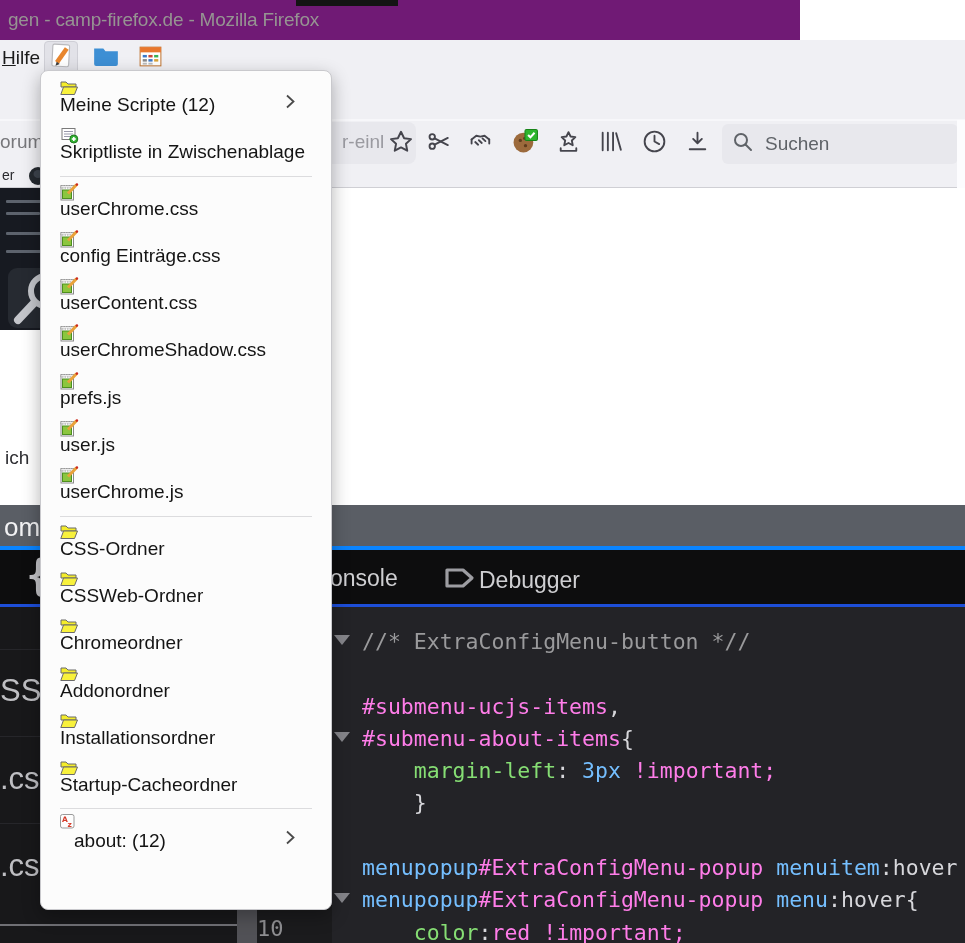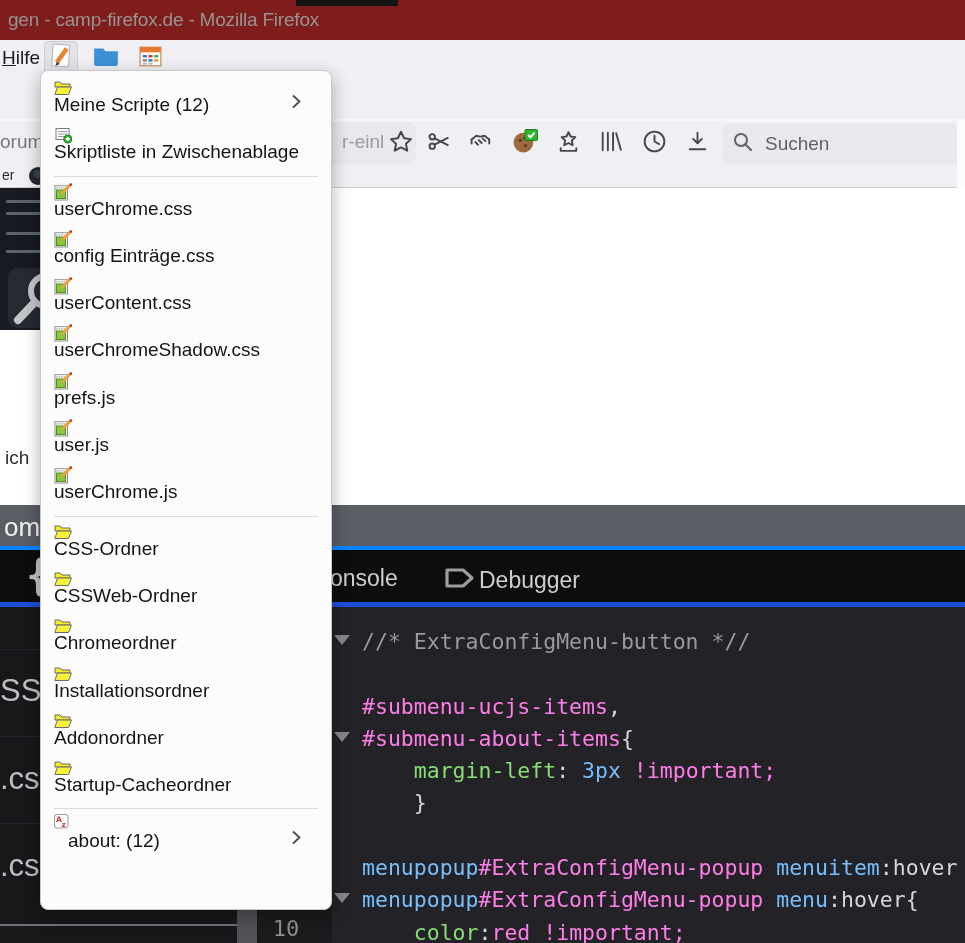--- a/index.html
+++ b/index.html
@@ -1,21 +1,21 @@
 <!DOCTYPE html>
 <html><head>
 <meta charset="utf-8">
 <style>
   html,body{margin:0;padding:0;background:#ffffff;}
   #stage{position:relative;width:965px;height:943px;overflow:hidden;
          font-family:"Liberation Sans",sans-serif;background:#ffffff;}
   .abs{position:absolute;}
 
   
-  #titlebar{left:0;top:0;width:965px;height:40px;background:#7f1d1d;}
+  #titlebar{left:0;top:0;width:800px;height:40px;background:#701a75;}
   #title-text{left:8px;top:9px;font-size:19px;color:#969492;letter-spacing:-0.2px;white-space:nowrap;}
   #top-dark-strip{left:296px;top:0;width:102px;height:6px;background:#141414;}
 
   #headerbar{left:0;top:40px;width:965px;height:148px;background:#f0f0f4;border-bottom:1px solid #cfcfd4;box-sizing:border-box;}
   #row-divider{left:0;top:119px;width:965px;height:2px;background:#f7f7fa;}
   #help-label{left:2px;top:47px;font-size:19px;color:#1b1b1b;}
   #help-label u{text-decoration:underline;}
   .tb-btn{top:41px;width:34px;height:34px;border-radius:4px;display:flex;align-items:center;justify-content:center;}
   #btn-edit{left:44px;background:#e2e2e8;border:1px solid #cfcfd6;box-sizing:border-box;}
   #btn-folder{left:89px;}
@@ -43,46 +43,46 @@
   #embed-img{left:0;top:75px;width:126px;height:142px;background:#171a21;}
   .imgline{position:absolute;height:3px;background:#5d636d;border-radius:1px;}
   #zoom-box{position:absolute;left:8px;top:80px;width:110px;height:60px;background:#262a31;border-radius:9px;}
   #page-text{left:5px;top:259px;font-size:19px;color:#2f2f33;}
 
   
   #gray-bar{left:0;top:505px;width:965px;height:41px;background:#5a5e65;}
   #gray-bar-text{left:4px;top:7px;font-size:26px;color:#f2f2f4;font-family:"Liberation Sans",sans-serif;}
   #blue-line{left:0;top:546px;width:965px;height:4px;background:#0a84ff;}
 
-  #dt-tabs{left:0;top:550px;width:965px;height:57px;background:#0d0d0e;border-bottom:5px solid #1d4ed8;box-sizing:border-box;}
+  #dt-tabs{left:0;top:550px;width:965px;height:57px;background:#0d0d0e;border-bottom:3px solid #1d4ed8;box-sizing:border-box;}
   #tab-styleeditor{left:26px;top:1px;font-size:42px;font-weight:bold;color:#c4c4c8;letter-spacing:9px;font-family:"DejaVu Sans Mono",monospace;}
   #tab-console{left:330px;top:15px;font-size:23px;color:#cfcfd2;}
   #tab-debugger{left:443px;top:13px;display:flex;align-items:center;gap:2px;}
   #tab-debugger .lbl{font-size:23px;color:#cfcfd2;}
 
   #dt-main{left:0;top:607px;width:965px;height:336px;background:#232327;}
   #dt-sidebar{left:0;top:0;width:257px;height:336px;background:#18181a;}
   .sb-sep{position:absolute;left:0;width:257px;height:1px;background:#26262a;}
   .sb-item{position:absolute;left:0;font-size:31px;color:#bfbfc3;}
   #sb-strong-line{position:absolute;left:0;top:317px;width:237px;height:2px;background:#707075;}
   #sb-scrollbar{left:237px;top:882px;width:20px;height:61px;background:#515156;}
   #dt-gutter{left:257px;top:607px;width:75px;height:336px;background:#1b1b1d;}
-  #line-num-10{left:257px;top:916px;width:58px;text-align:center;font-family:"DejaVu Sans Mono",monospace;font-size:22px;color:#8f8f92;}
+  #line-num-10{left:257px;top:916px;width:58px;text-align:left;font-family:"DejaVu Sans Mono",monospace;font-size:22px;color:#8f8f92;}
   .fold{position:absolute;left:334px;width:0;height:0;border-left:8px solid transparent;border-right:8px solid transparent;border-top:10px solid #85858a;}
 
   #code-pane{left:332px;top:607px;width:701px;height:336px;background:#232327;overflow:hidden;}
   .code-line{height:32.3px;padding-left:30px;font-family:"DejaVu Sans Mono",monospace;font-size:21.5px;line-height:32.3px;white-space:pre;}
   #code-pane .code-line:first-child{margin-top:19px;}
   .tok-c{color:#9a9a9c;}  .tok-p{color:#ff7de9;}
   .tok-b{color:#75bfff;}  .tok-g{color:#86de74;}  .tok-d{color:#d7d7db;}
 
   
   #config-menu{left:40px;top:70px;width:292px;height:840px;background:#fcfcfc;
      border:1px solid #c9c9cd;border-radius:8px;box-shadow:0 6px 18px rgba(0,0,0,.30);
-     box-sizing:border-box;padding:6px 4px;z-index:50;}
+     box-sizing:border-box;padding:6px 10px;z-index:50;}
   .menu-item{position:relative;height:47.3px;cursor:default;}
   .mi-icon{position:absolute;left:9px;top:2px;width:19px;height:18px;}
   .mi-label{position:absolute;left:9px;top:17px;font-size:19px;color:#141414;white-space:nowrap;}
   .menu-item.indent .mi-label{left:23px;}
   .menu-item.indent .mi-icon{left:8px;top:0;}
   .mi-chevron{position:absolute;right:25px;top:15px;width:11px;height:19px;}
   .menu-sep{height:9px;border-bottom:none;position:relative;}
   .menu-sep::after{content:"";position:absolute;left:9px;right:9px;top:4px;height:1px;background:#dcdcde;}
 </style>
 </head>
@@ -369,28 +369,28 @@
               <path d="M1 3h5l2 2h8v3H1z" fill="#f4ec2a" stroke="#6b6b6b"></path>
               <path d="M3.5 8H17.5L14.5 15.5H0.8z" fill="#f8f13c" stroke="#6b6b6b"></path>
             </svg></span>
           <span class="mi-label">Chromeordner</span>
         </div>
         <div class="menu-item">
           <span class="mi-icon"><svg viewBox="0 0 19 18" width="19" height="18">
               <path d="M1 3h5l2 2h8v3H1z" fill="#f4ec2a" stroke="#6b6b6b"></path>
               <path d="M3.5 8H17.5L14.5 15.5H0.8z" fill="#f8f13c" stroke="#6b6b6b"></path>
             </svg></span>
+          <span class="mi-label">Addonordner</span>
+        </div>
+        <div class="menu-item">
+          <span class="mi-icon"><svg viewBox="0 0 19 18" width="19" height="18">
+              <path d="M1 3h5l2 2h8v3H1z" fill="#f4ec2a" stroke="#6b6b6b"></path>
+              <path d="M3.5 8H17.5L14.5 15.5H0.8z" fill="#f8f13c" stroke="#6b6b6b"></path>
+            </svg></span>
           <span class="mi-label">Installationsordner</span>
-        </div>
-        <div class="menu-item">
-          <span class="mi-icon"><svg viewBox="0 0 19 18" width="19" height="18">
-              <path d="M1 3h5l2 2h8v3H1z" fill="#f4ec2a" stroke="#6b6b6b"></path>
-              <path d="M3.5 8H17.5L14.5 15.5H0.8z" fill="#f8f13c" stroke="#6b6b6b"></path>
-            </svg></span>
-          <span class="mi-label">Addonordner</span>
         </div>
         <div class="menu-item">
           <span class="mi-icon"><svg viewBox="0 0 19 18" width="19" height="18">
               <path d="M1 3h5l2 2h8v3H1z" fill="#f4ec2a" stroke="#6b6b6b"></path>
               <path d="M3.5 8H17.5L14.5 15.5H0.8z" fill="#f8f13c" stroke="#6b6b6b"></path>
             </svg></span>
           <span class="mi-label">Startup-Cacheordner</span>
         </div>
         <div class="menu-sep"></div>
         <div class="menu-item indent">

